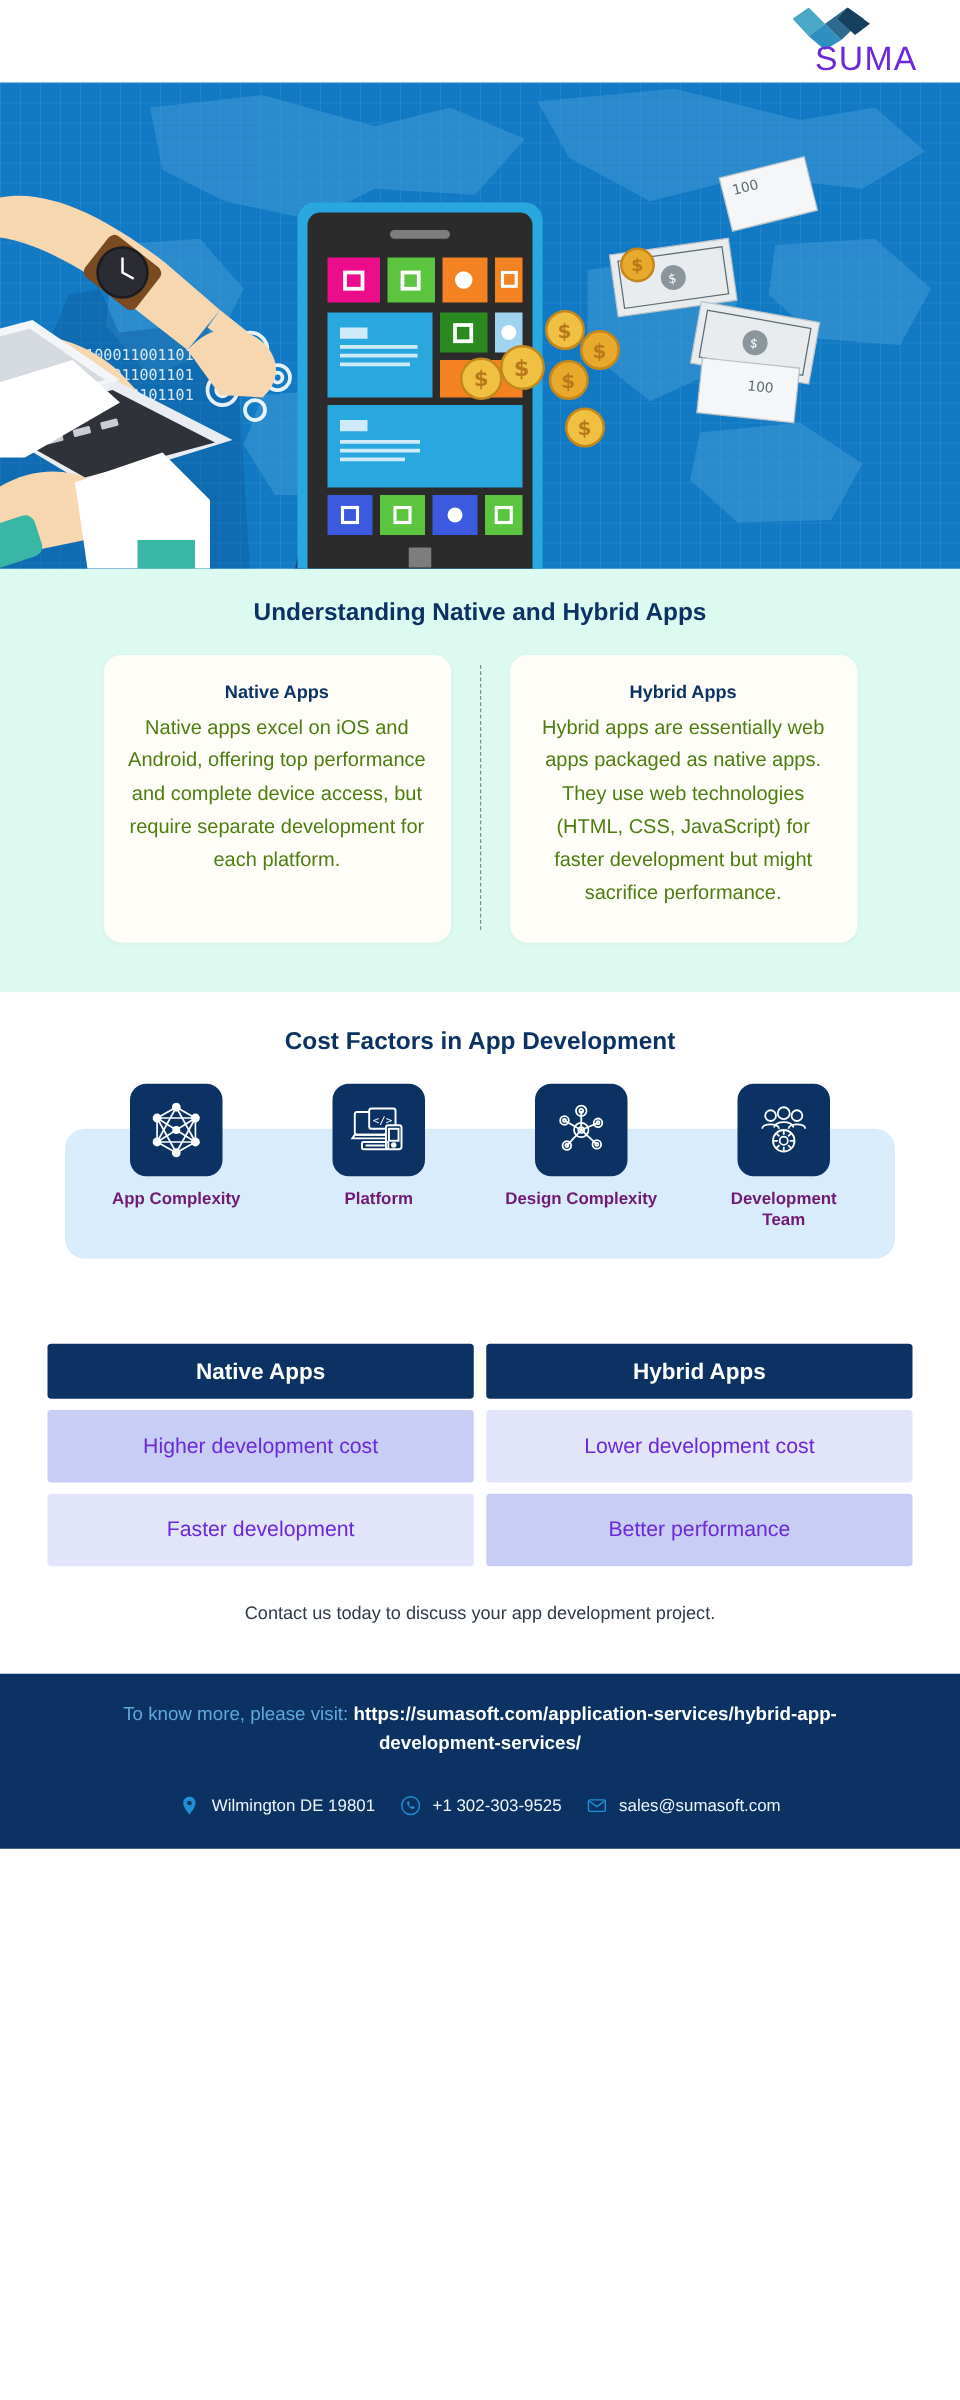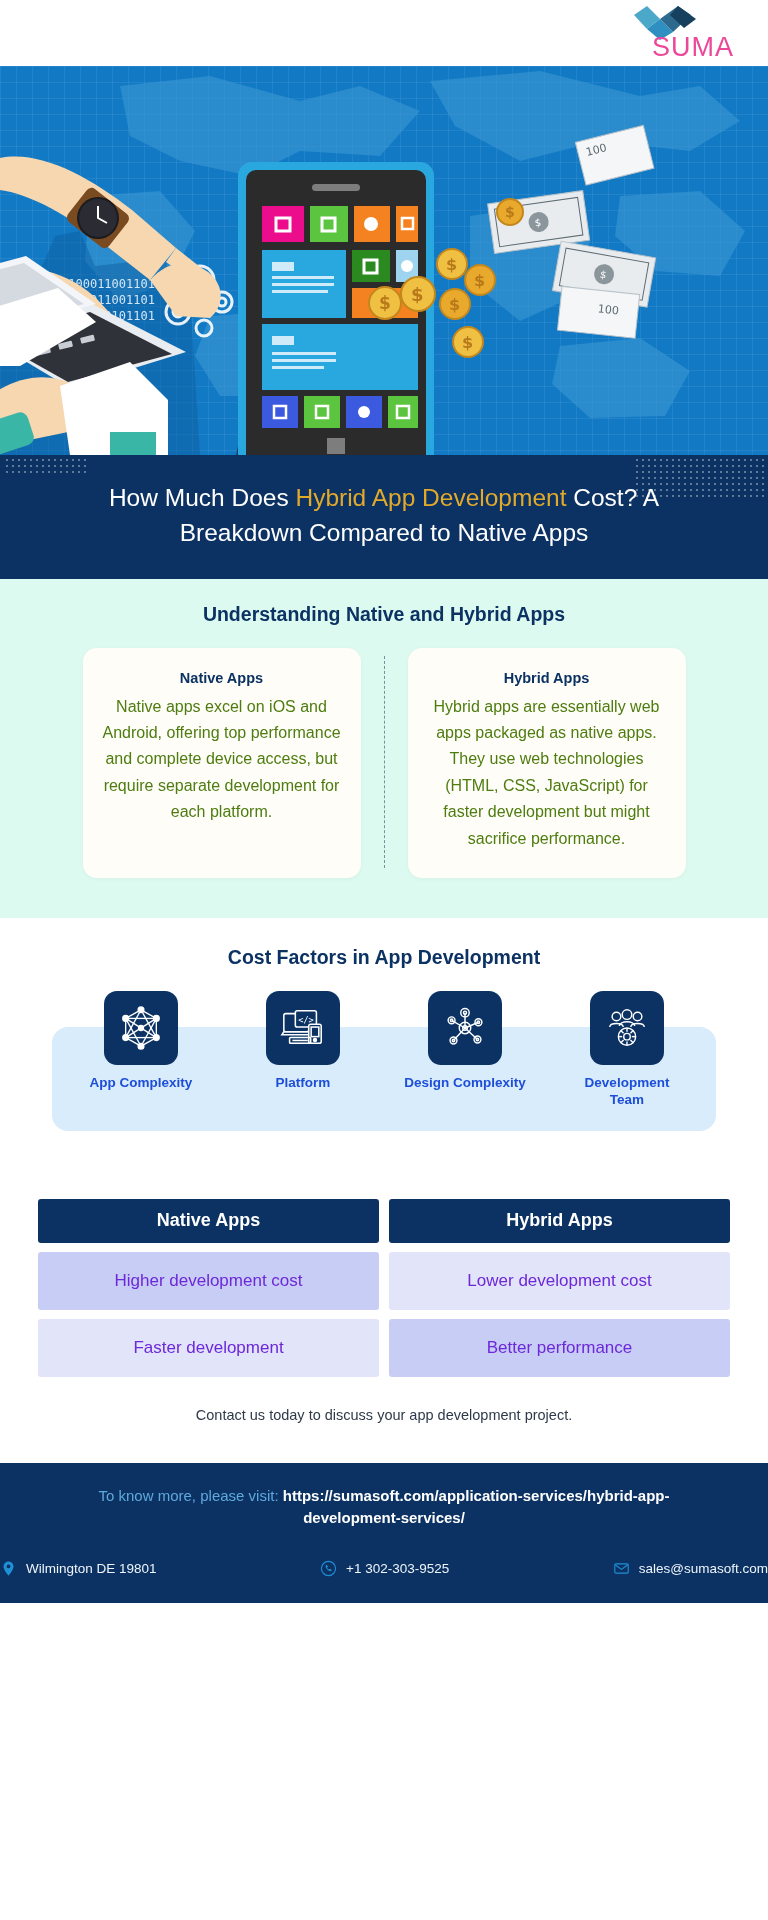--- a/index.html
+++ b/index.html
@@ -29,21 +29,21 @@
     width: 150px;
     height: 60px;
   }
   .logo-mark { position: absolute; left: 22px; top: 2px; width: 84px; height: 34px; }
   .logo-text {
     position: absolute;
     left: 40px;
     top: 28px;
     font-size: 27px;
     letter-spacing: 1px;
-    color: #ec4899;
+    color: #6d28d9;
     font-family: "Liberation Sans", sans-serif;
     font-weight: 400;
   }
 
   
   .hero {
     position: relative;
     height: 389px;
     background: #1279c4;
     overflow: hidden;
@@ -164,21 +164,21 @@
     background: #0b3263;
     border-radius: 13px;
     display: flex;
     align-items: center;
     justify-content: center;
   }
   .factor-icon svg { width: 46px; height: 46px; }
   .factor-label {
     font-size: 13.5px;
     font-weight: bold;
-    color: #1d4ed8;
+    color: #701a75;
     line-height: 1.25;
   }
 
   
   .sec-compare {
     background: #ffffff;
     padding: 22px 0 14px;
   }
   .table {
     margin: 20px 38px 0;
@@ -226,21 +226,21 @@
     text-align: center;
     font-size: 15px;
     line-height: 1.5;
     padding: 0 90px;
   }
   .visit-label { color: #5fa8dd; }
   .visit-url { color: #ffffff; font-weight: bold; }
   .footer-contacts {
     display: flex;
     align-items: center;
-    justify-content: space-between;
+    justify-content: center;
     gap: 20px;
     padding: 30px 0 26px;
   }
   .fc {
     display: flex;
     align-items: center;
     gap: 9px;
     color: #eef4fa;
     font-size: 13.5px;
   }
@@ -437,25 +437,20 @@
             <text x="-6" y="6" font-size="16" fill="#b8791a">$</text>
           </g>
         <g transform="translate(385,237)">
             <circle r="16" fill="#f0c042" stroke="#c4871c" stroke-width="2"></circle>
             <text x="-6" y="6" font-size="17" fill="#b8791a">$</text>
           </g>
       </g>
     </svg>
   </div>
 
-  <div class="title-bar">
-    <div class="dots-l"></div>
-    <div class="dots-r"></div>
-    <h1 class="title-text"><span>How Much Does </span><span class="title-accent">Hybrid App Development</span><span> Cost? A Breakdown Compared to Native Apps</span></h1>
-  </div>
 
   <div class="sec-understanding">
     <h2 class="sec-head">Understanding Native and Hybrid Apps</h2>
     <div class="two-col">
       <div class="col-card left">
         <div class="col-title">Native Apps</div>
         <div class="col-body">Native apps excel on iOS and Android, offering top performance and complete device access, but require separate development for each platform.</div>
       </div>
       <div class="vdivider"></div>
       <div class="col-card right">

